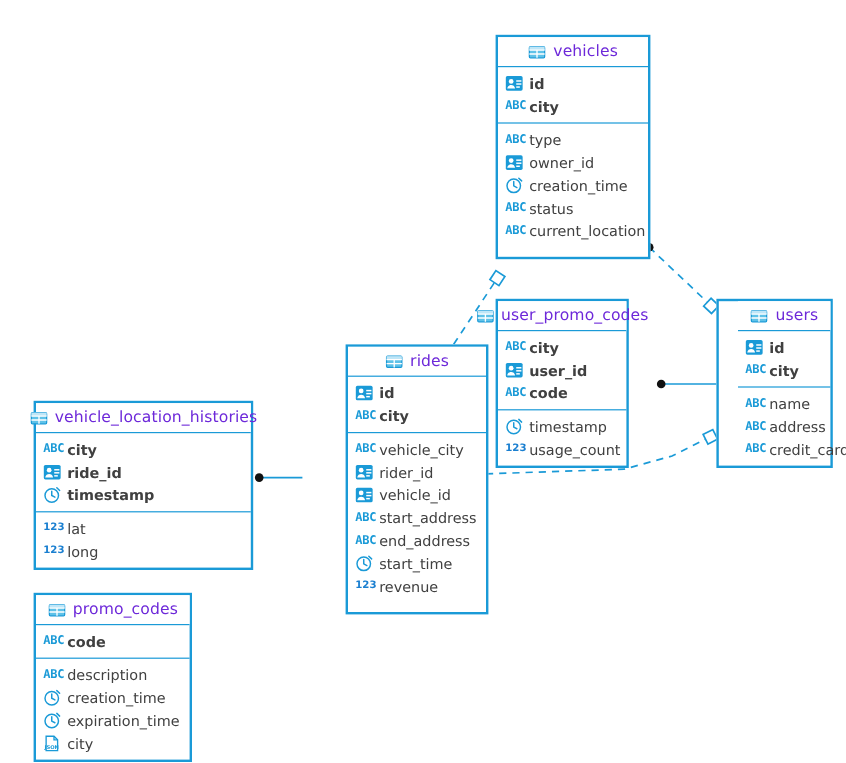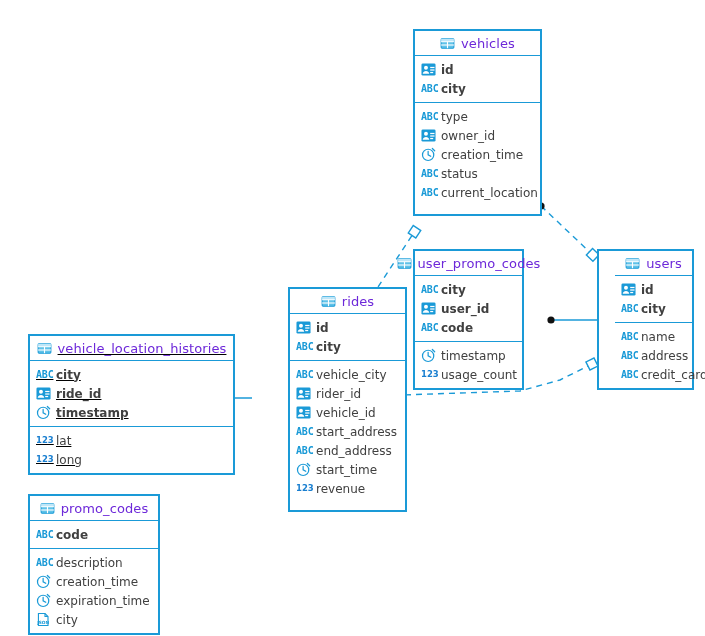--- a/index.html
+++ b/index.html
@@ -393,21 +393,21 @@
               </svg>
             </span>
             <span class="field-name">start_time</span>
           </div>
           <div class="field-row">
             <span class="num-ic">123</span>
             <span class="field-name">revenue</span>
           </div>
         </div>
       </div>
-      <div class="table-node" style="left: 28px; top: 334px; width: 207px; min-height: 129px; text-decoration: underline;">
+      <div class="table-node" style="left: 28px; top: 334px; width: 183px; min-height: 129px;">
         <div class="tbl-header">
           <span class="ic">
             <svg width="15" height="15" viewBox="0 0 16 16">
               <rect x="1.2" y="3.0" width="13.6" height="10.0" rx="1" fill="#5fc2e8" stroke="#1a9ad7" stroke-width="1.1"></rect>
               <rect x="1.2" y="3.0" width="13.6" height="3.1" fill="#bfe6f7"></rect>
               <line x1="8.0" y1="6.1" x2="8.0" y2="13.0" stroke="#ffffff" stroke-width="1.2"></line>
               <line x1="1.2" y1="9.6" x2="14.8" y2="9.6" stroke="#ffffff" stroke-width="1.2"></line>
               <line x1="1.2" y1="6.1" x2="14.8" y2="6.1" stroke="#ffffff" stroke-width="1.1"></line>
             </svg>
           </span>

